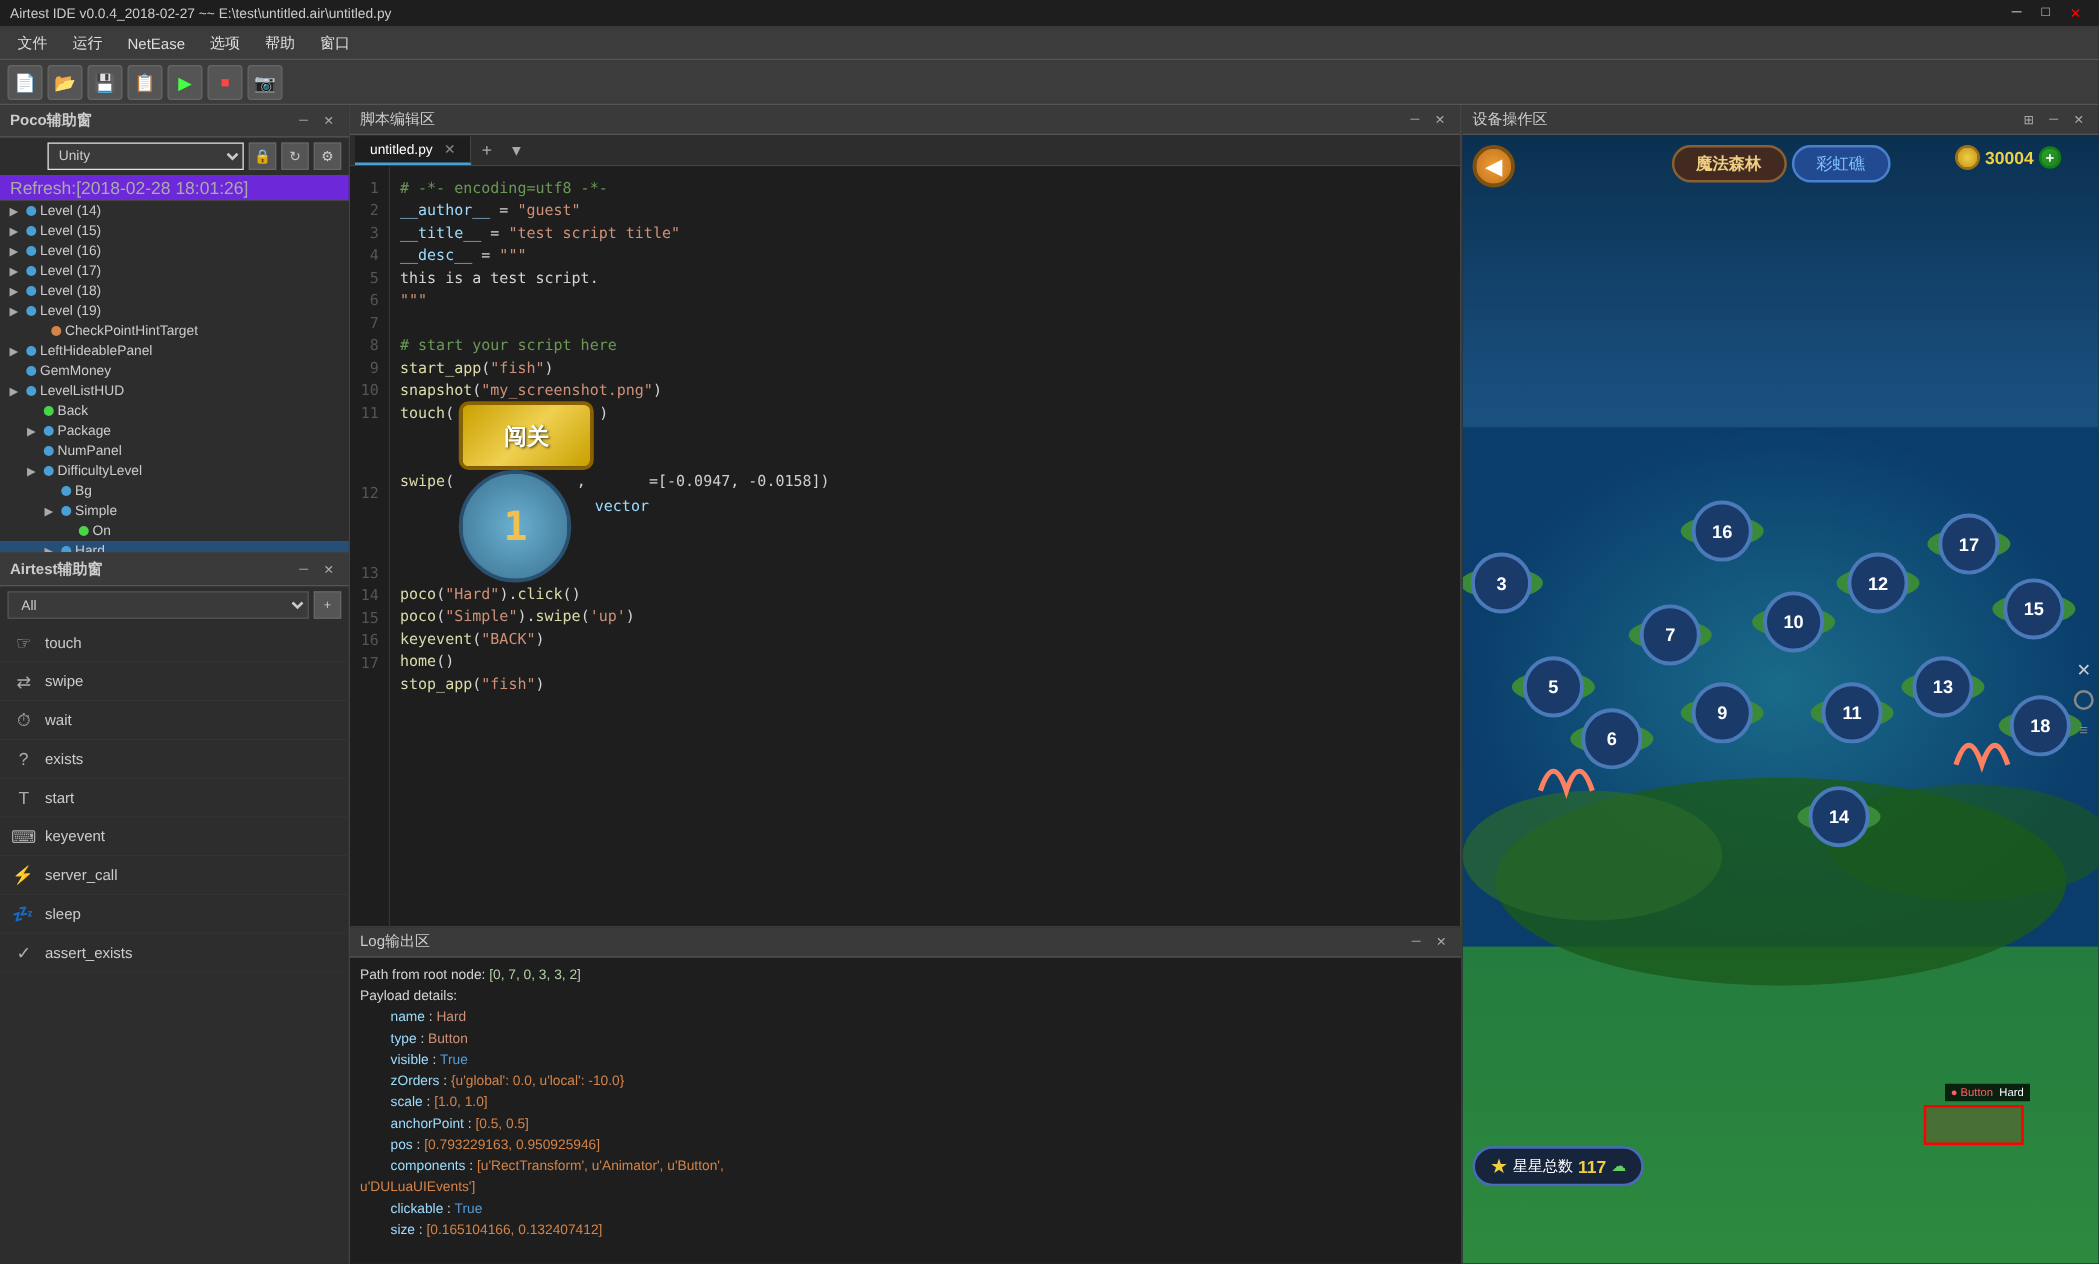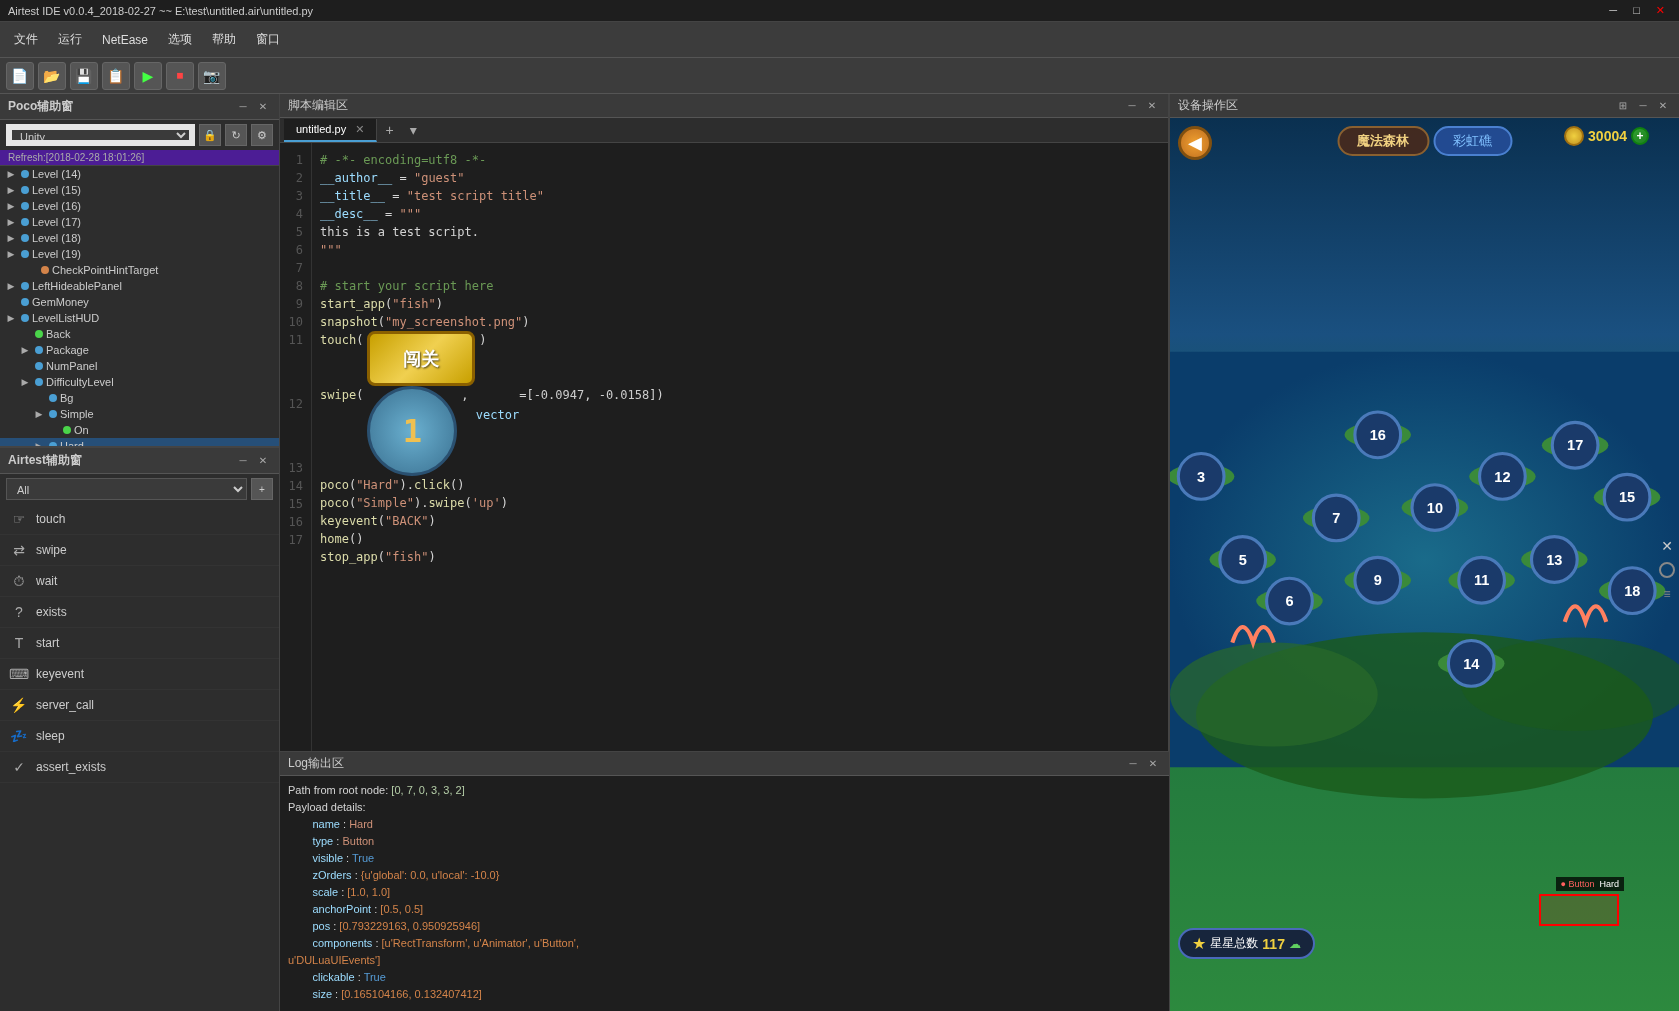--- a/index.html
+++ b/index.html
@@ -21,21 +21,21 @@
       display: flex;
       align-items: center;
       padding: 0 8px;
       font-size: 11px;
       border-bottom: 1px solid #444;
     }
 
     
     #menu-bar {
       background: #3c3c3c;
-      height: 36px;
+      height: 26px;
       display: flex;
       align-items: center;
       padding: 0 4px;
       border-bottom: 1px solid #555;
     }
     .menu-item {
       padding: 2px 10px;
       color: #ddd;
       font-size: 12px;
       cursor: pointer;
@@ -102,38 +102,39 @@
     }
     .poco-selector {
       padding: 4px 6px;
       display: flex;
       align-items: center;
       gap: 4px;
     }
     .poco-dropdown {
       flex: 1;
       background: #3a3a3a;
-      border: 6px solid #e5e5e5;
+      border: 1px solid #e5e5e5;
       color: #ccc;
       height: 22px;
       font-size: 11px;
       padding: 0 4px;
+      margin-left: 32px;
     }
     .poco-btn {
       width: 22px; height: 22px;
       background: #555;
       border: 1px solid #666;
       display: flex; align-items: center; justify-content: center;
       color: #ccc; font-size: 11px; cursor: pointer;
     }
     .refresh-bar {
       padding: 2px 8px;
-      font-size: 10px;
+      font-size: 14px;
       color: #aaa;
-      background: #4c1d95;
+      background: #6d28d9;
       border-bottom: 1px solid #444;
     }
 
     
     #tree-section {
       flex: 1;
       overflow-y: auto;
       background: #2d2d2d;
     }
     .tree-item {

